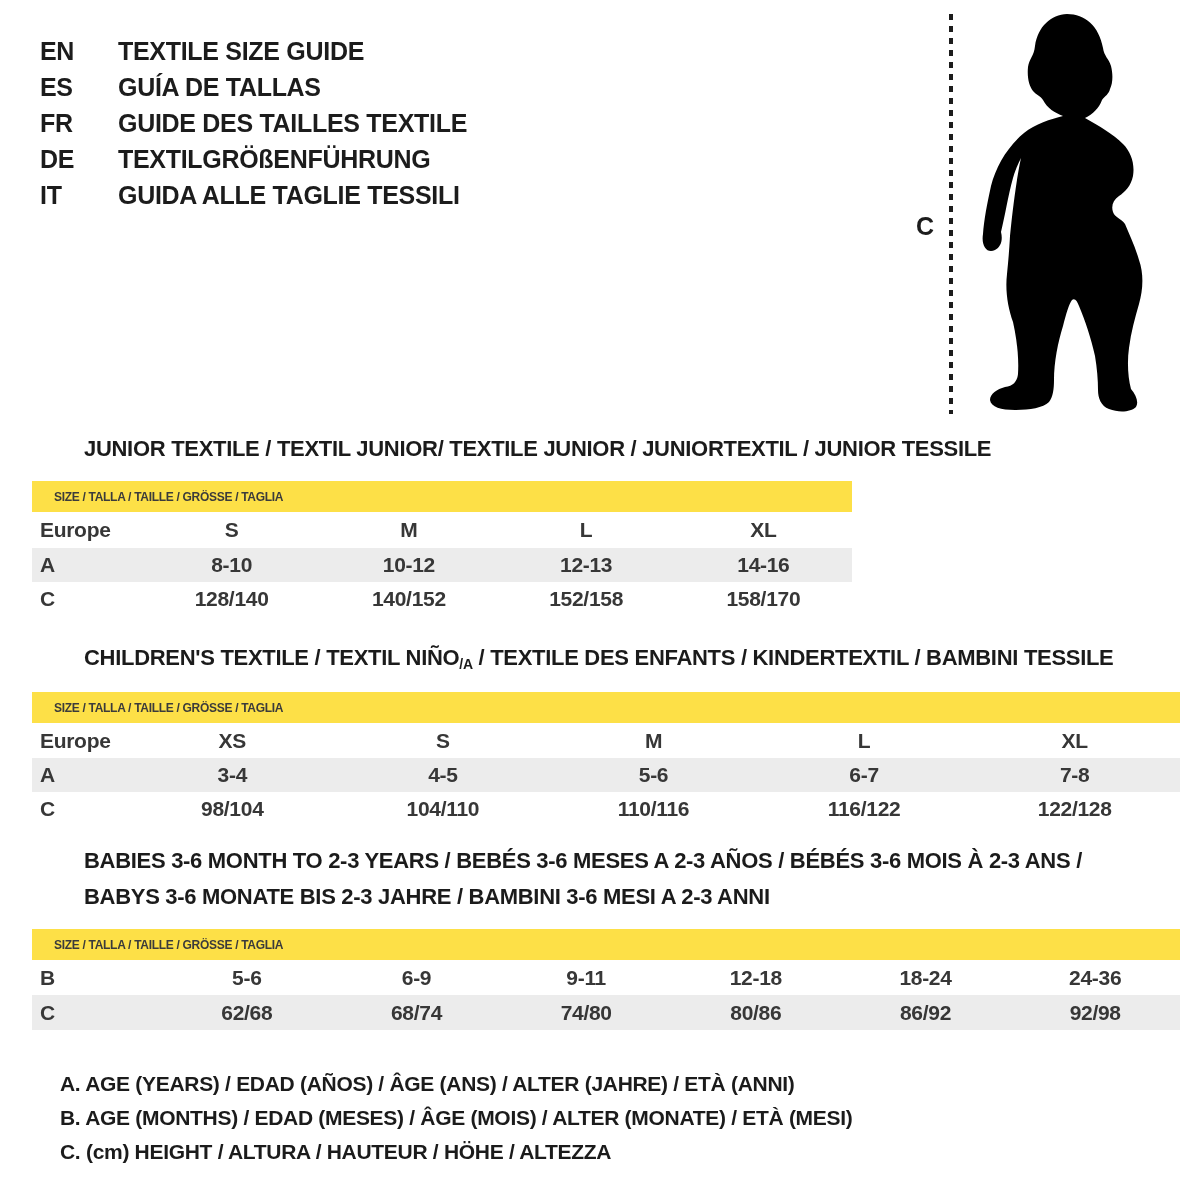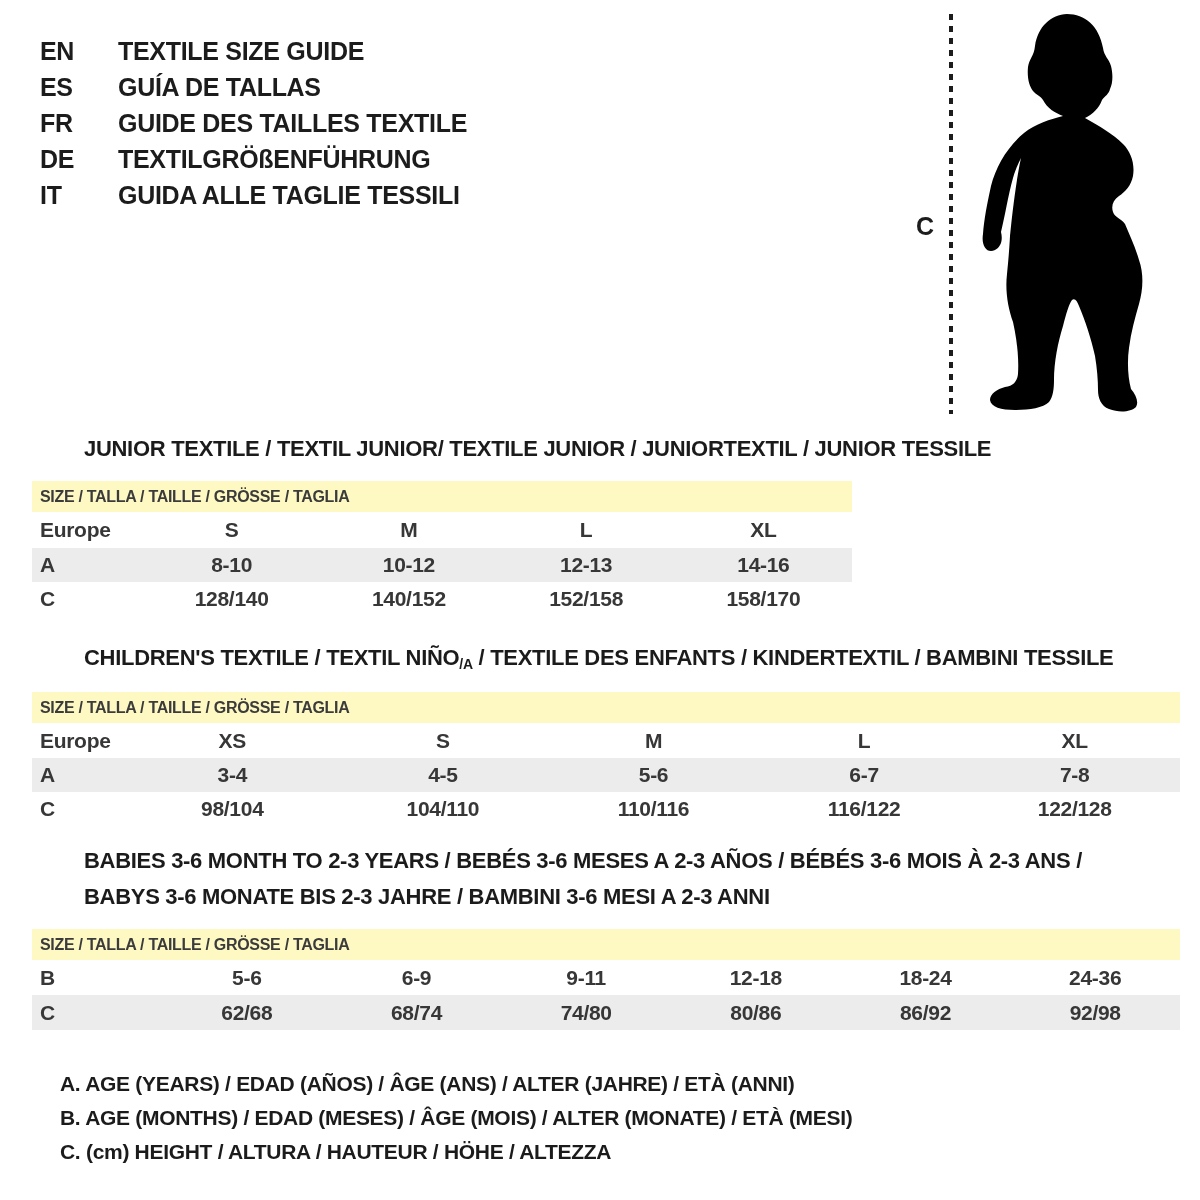--- a/index.html
+++ b/index.html
@@ -20,22 +20,22 @@
   
   #figure-svg{position:absolute;left:935px;top:6px;width:230px;height:414px;}
   #height-label-c{position:absolute;left:916px;top:212px;font-size:25px;font-weight:bold;}
 
   
   .section-title{position:absolute;left:40px;font-size:22px;font-weight:bold;letter-spacing:-0.3px;white-space:nowrap;color:#1b1b1b;margin-left:44px;}
   .title-sub{font-size:14px;vertical-align:-4px;font-weight:bold;}
 
   
   .size-table{position:absolute;left:32px;}
-  .size-bar{height:31px;background:#fef9c3;display:flex;align-items:center;
-            font-size:16px;font-weight:bold;color:#3b3b3b;padding-left:8px;letter-spacing:-0.3px;}
+  .size-bar{height:31px;background:#fde047;display:flex;align-items:center;
+            font-size:12px;font-weight:bold;color:#3b3b3b;padding-left:22px;letter-spacing:-0.3px;}
   .trow{display:flex;align-items:center;height:34px;font-size:21px;font-weight:bold;
         color:#373737;letter-spacing:-0.3px;}
   .trow.shade{background:#ececec;}
   .rlabel{padding-left:8px;box-sizing:border-box;}
   .t-junior .rlabel{width:111px;}
   .t-children .rlabel{width:95px;}
   .t-babies .rlabel{width:130px;}
   .cell{flex:1;text-align:center;}
 
   

